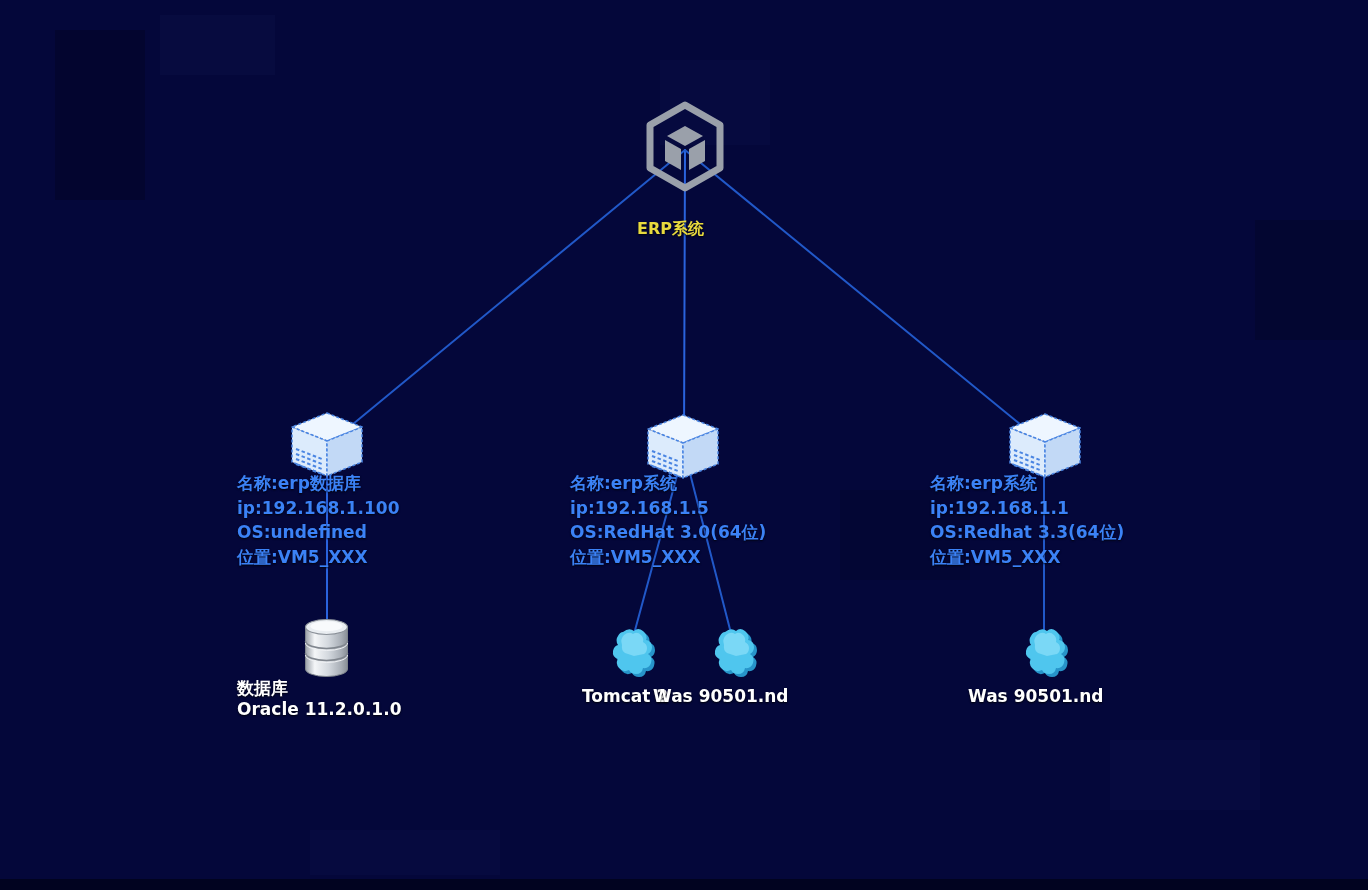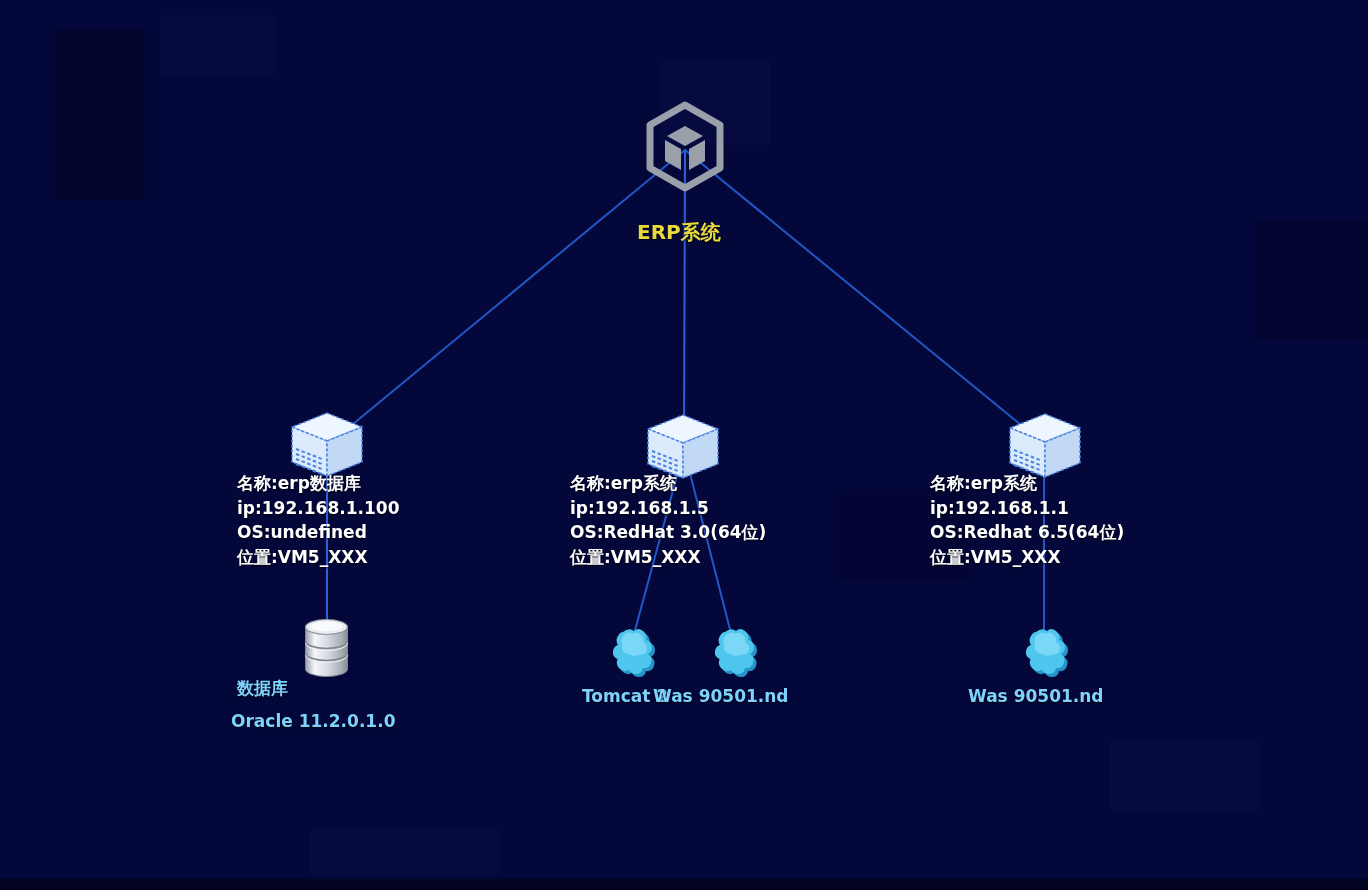--- a/index.html
+++ b/index.html
@@ -8,25 +8,25 @@
     background:#04073a;
     font-family:"DejaVu Sans","Liberation Sans",sans-serif;
   }
   .patch{position:absolute;pointer-events:none;}
   .bottom-strip{position:absolute;left:0;bottom:0;width:100%;height:11px;background:#010320;}
   .edges{position:absolute;left:0;top:0;z-index:1;}
   .node{position:absolute;z-index:3;}
   .label{position:absolute;z-index:4;font-weight:bold;white-space:nowrap;
          text-shadow:0 1px 2px rgba(0,0,0,.85);}
   .yellow{color:#e8da3e;font-size:17px;}
-  .green{color:#7dd3fc;font-size:17px;}
-  .info-block{position:absolute;z-index:4;font-weight:bold;color:#ffffff;
+  .green{color:#ffffff;font-size:17px;}
+  .info-block{position:absolute;z-index:4;font-weight:bold;color:#3b82f6;
               font-size:17px;line-height:24.5px;white-space:nowrap;
               text-shadow:0 1px 2px rgba(0,0,0,.85);}
-  .root-label{font-size:20px;}
+  .root-label{font-size:16px;}
 </style>
 </head>
 <body>
 
 <div class="stage">
 
   <div class="patch" style="left:55px;top:30px;width:90px;height:170px;background:rgba(0,0,0,.18);"></div>
   <div class="patch" style="left:160px;top:15px;width:115px;height:60px;background:rgba(30,40,110,.12);"></div>
   <div class="patch" style="left:660px;top:60px;width:110px;height:85px;background:rgba(30,40,110,.10);"></div>
   <div class="patch" style="left:1255px;top:220px;width:113px;height:120px;background:rgba(0,0,0,.14);"></div>
@@ -111,21 +111,21 @@
         <line x1="7" y1="37" x2="33" y2="47"></line>
         <line x1="7" y1="42" x2="33" y2="52"></line>
         <line x1="7" y1="47" x2="33" y2="57"></line>
         <line x1="7" y1="52" x2="33" y2="62"></line>
       </g>
     </svg>
   </div>
   <div class="info-block" style="left:930px;top:471px;">
     <div>名称:erp系统</div>
     <div>ip:192.168.1.1</div>
-    <div>OS:Redhat 6.5(64位)</div>
+    <div>OS:Redhat 3.3(64位)</div>
     <div>位置:VM5_XXX</div>
   </div>
 
   <div class="node" style="left:303px;top:618px;">
     <svg width="47" height="60" viewBox="0 0 47 60">
       <defs>
         <linearGradient id="silver" x1="0" y1="0" x2="1" y2="0">
           <stop offset="0" stop-color="#9aa0a8"></stop>
           <stop offset="0.22" stop-color="#f4f6f8"></stop>
           <stop offset="0.55" stop-color="#d3d8de"></stop>
@@ -136,21 +136,21 @@
       <path d="M2.5,9 L2.5,51 A21,7.5 0 0 0 44.5,51 L44.5,9 Z" fill="url(#silver)" stroke="#7e848c" stroke-width="1"></path>
       <path d="M2.5,23 A21,7.5 0 0 0 44.5,23" fill="none" stroke="#80868e" stroke-width="1.6"></path>
       <path d="M2.5,25 A21,7.5 0 0 0 44.5,25" fill="none" stroke="#eef0f3" stroke-width="1"></path>
       <path d="M2.5,35 A21,7.5 0 0 0 44.5,35" fill="none" stroke="#80868e" stroke-width="1.6"></path>
       <path d="M2.5,37 A21,7.5 0 0 0 44.5,37" fill="none" stroke="#eef0f3" stroke-width="1"></path>
       <ellipse cx="23.5" cy="9" rx="21" ry="7.5" fill="#e9edf1" stroke="#8c929a" stroke-width="1.2"></ellipse>
       <ellipse cx="23.5" cy="8.2" rx="16" ry="5" fill="#f8fafc"></ellipse>
     </svg>
   </div>
   <div class="label green" style="left:237px;top:677px;">数据库</div>
-  <div class="label green" style="left:231px;top:699px;margin-top:12px;">Oracle 11.2.0.1.0</div>
+  <div class="label green" style="left:237px;top:699px;">Oracle 11.2.0.1.0</div>
 
   <div class="node" style="left:606px;top:623px;">
     <svg width="52" height="55" viewBox="0 0 52 55">
       <path d="M17,9 q6,-5 11,-1 q4,-4 9,0 q5,4 3,9 q6,1 6,7 q0,5 -4,7 q5,3 3,9 q-2,6 -8,5 q-1,6 -7,6 q-5,0 -7,-4 q-6,3 -10,-2 q-4,-5 -1,-9 q-6,-2 -5,-8 q1,-5 5,-6 q-3,-5 0,-9 q2,-4 5,-4 Z" transform="translate(3,3)" fill="#2794c9"></path>
       <path d="M17,9 q6,-5 11,-1 q4,-4 9,0 q5,4 3,9 q6,1 6,7 q0,5 -4,7 q5,3 3,9 q-2,6 -8,5 q-1,6 -7,6 q-5,0 -7,-4 q-6,3 -10,-2 q-4,-5 -1,-9 q-6,-2 -5,-8 q1,-5 5,-6 q-3,-5 0,-9 q2,-4 5,-4 Z" fill="#4fc6ee"></path>
       <path d="M18,12 q5,-4 9,-1 q4,-3 8,1 q3,3 2,7 q4,2 4,6 q0,4 -3,6 l-10,2 -9,-3 q-4,-3 -3,-8 q-2,-6 2,-10 Z" fill="#85dcf8" opacity="0.8"></path>
     </svg>
   </div>
   <div class="label green" style="left:582px;top:686px;">Tomcat 2</div>
 

